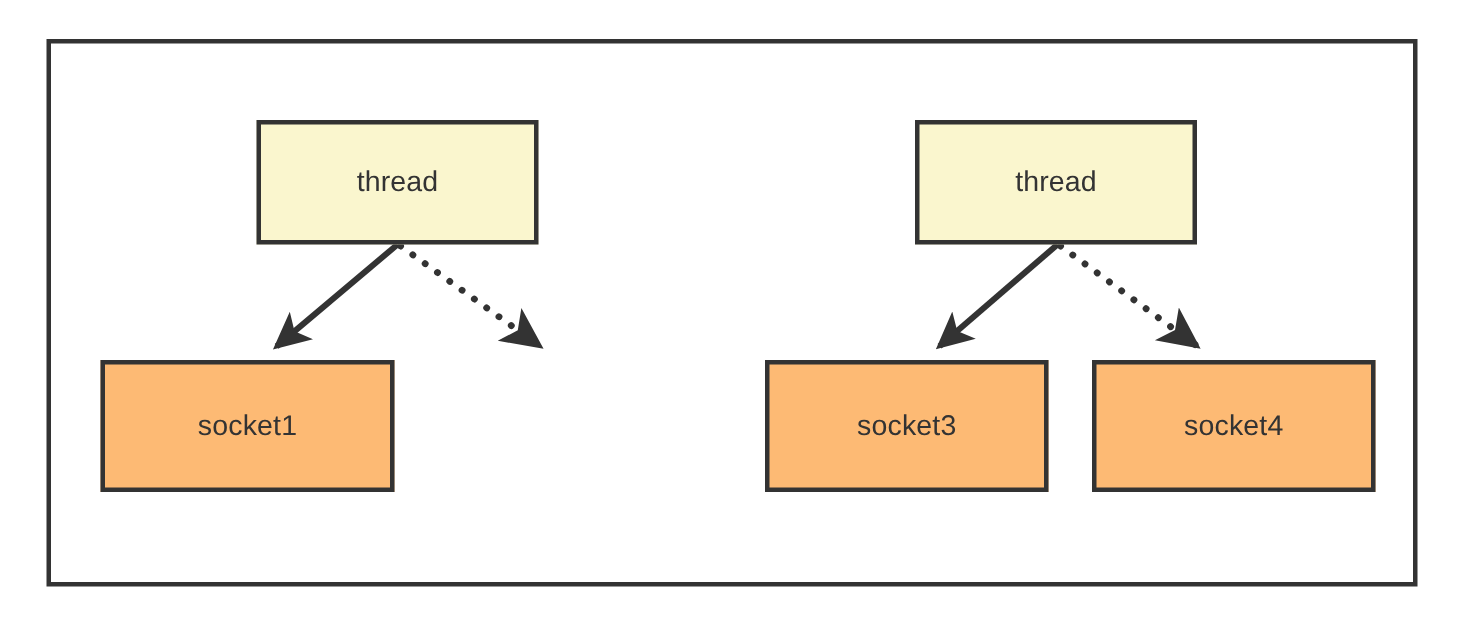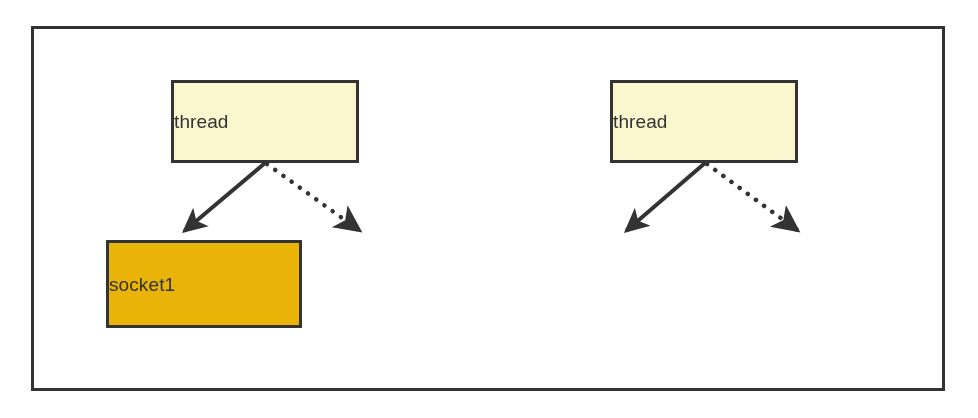--- a/index.html
+++ b/index.html
@@ -30,34 +30,33 @@
     left: 0;
     top: 0;
     width: 978px;
     height: 418px;
   }
   .node {
     position: absolute;
     box-sizing: border-box;
     display: flex;
     align-items: center;
-    justify-content: flex-start;
+    justify-content: center;
     border: 3px solid #333333;
     color: #333333;
     font-size: 19px;
     line-height: 1;
     letter-spacing: 0.1px;
     -webkit-font-smoothing: antialiased;
   }
   .node.thread {
     background: #faf6ce;
   }
   .node.socket {
-    background: #eab308;
-    margin-left: 39px;
+    background: #fdba74;
   }
   .node-label {
     display: block;
     pointer-events: none;
   }
   .outer-frame {
     position: absolute;
     box-sizing: border-box;
     left: 31px;
     top: 26px;
@@ -99,16 +98,22 @@
 
     <div class="node thread" style="left:610px; top:80px; width:188px; height:83px;">
       <span class="node-label">thread</span>
     </div>
 
     <div class="node socket" style="left:67px; top:240px; width:196px; height:88px;">
       <span class="node-label">socket1</span>
     </div>
 
 
+    <div class="node socket" style="left:510px; top:240px; width:189px; height:88px;">
+      <span class="node-label">socket3</span>
+    </div>
 
+    <div class="node socket" style="left:728px; top:240px; width:189px; height:88px;">
+      <span class="node-label">socket4</span>
+    </div>
 
   </div>
 </div>
 
 </body></html>

